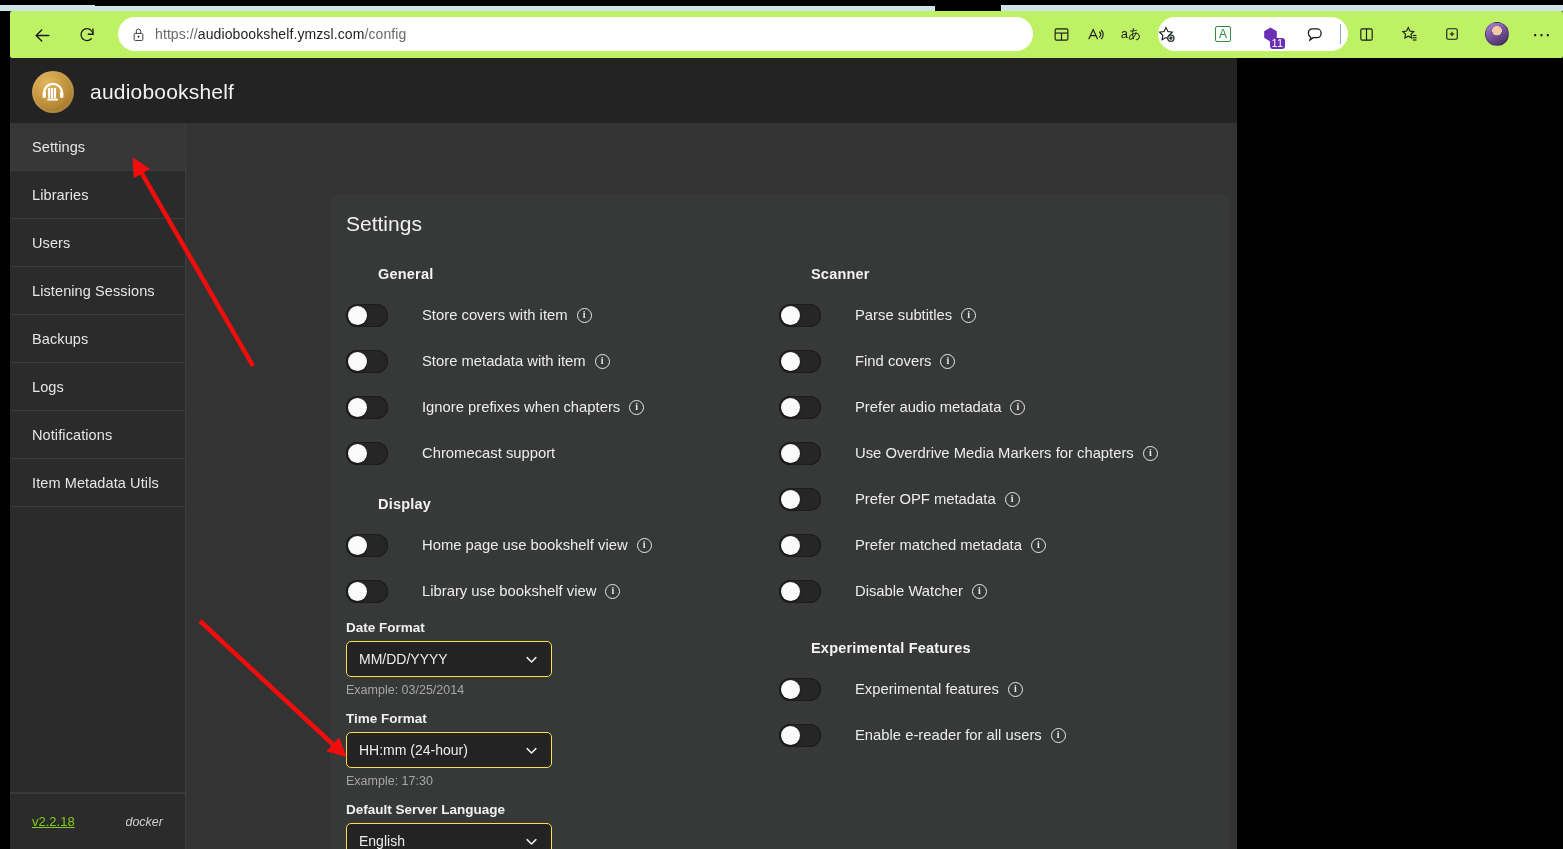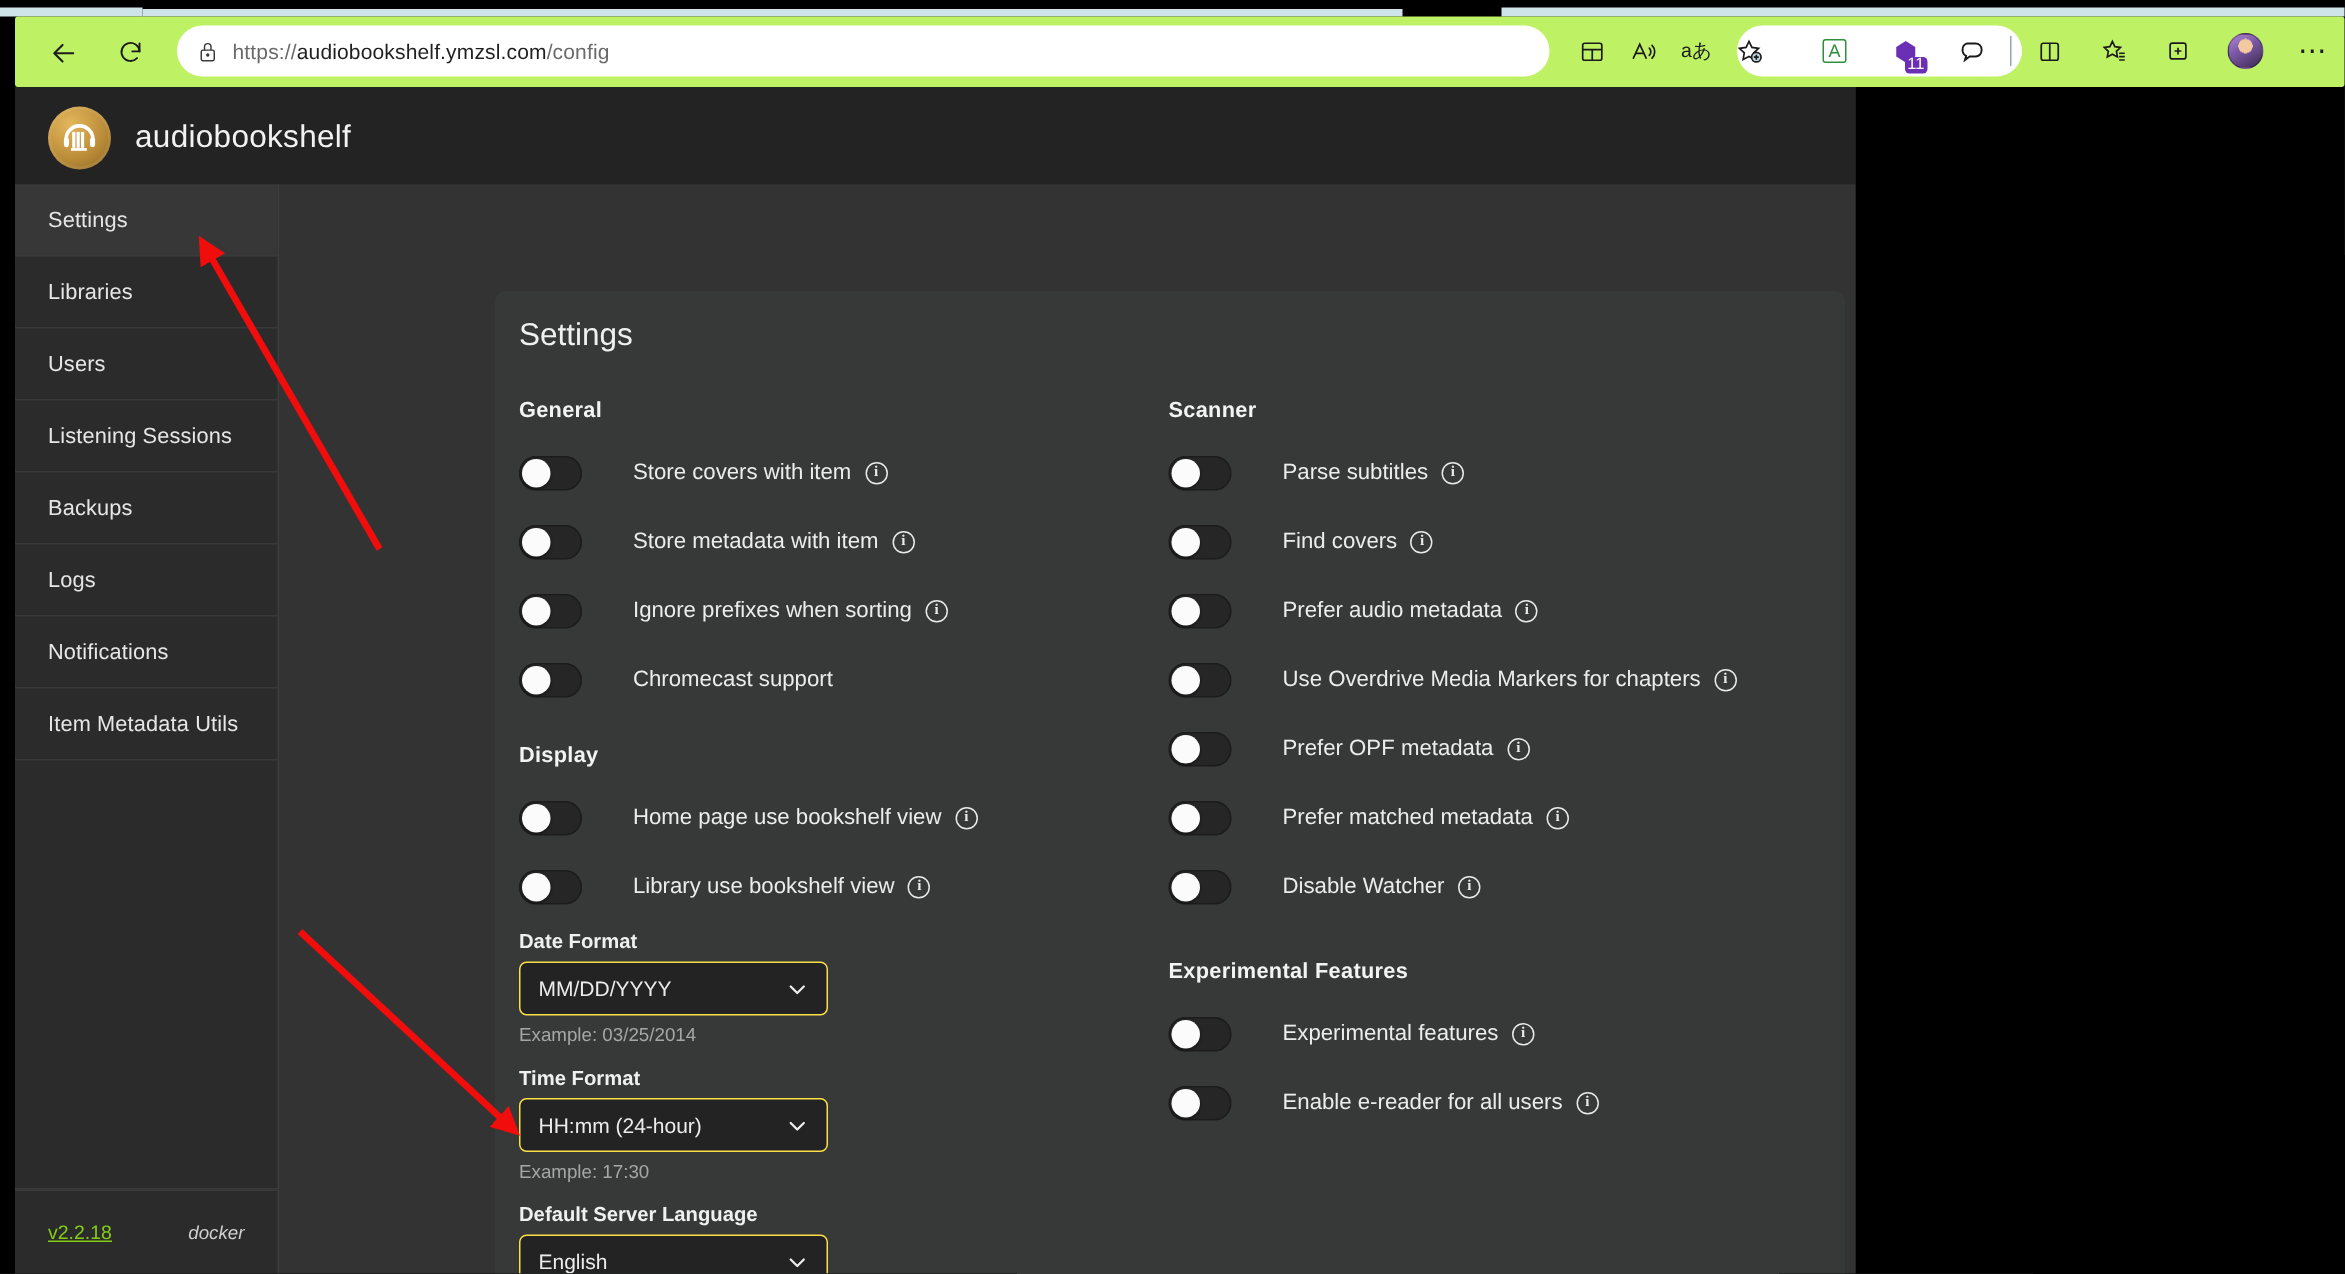--- a/index.html
+++ b/index.html
@@ -94,21 +94,21 @@
   
   .content-wrap { position:absolute; left:176px; top:0; right:0; bottom:0; overflow:hidden; }
   .card {
     position:absolute; left:144px; top:71px; width:900px; height:673px;
     background:#373838; border-radius:7px;
   }
   .card-title { position:absolute; left:16px; top:18px; font-size:21px; color:#f0f0f0; }
   .col { position:absolute; top:72px; }
   .col-left { left:16px; width:420px; }
   .col-right { left:449px; width:420px; }
-  .sec-head { font-size:14.5px; font-weight:bold; color:#f3f3f3; margin-bottom:10px; letter-spacing:.2px; }
+  .sec-head { font-size:14.5px; font-weight:bold; color:#f3f3f3; margin-bottom:10px; letter-spacing:.2px;margin-left:32px; }
 
   .toggle-row { display:flex; align-items:center; height:46px; }
   .toggle {
     width:42px; height:23px; border-radius:12px; background:#262626;
     position:relative; cursor:pointer; flex:0 0 auto; box-shadow: inset 0 0 0 1px #1c1c1c;
   }
   .toggle .knob {
     position:absolute; left:2px; top:2px; width:19px; height:19px; border-radius:50%;
     background:#fbfbfb; box-shadow:0 1px 2px rgba(0,0,0,.5);
   }
@@ -323,21 +323,21 @@
           <div class="toggle-row">
             <span class="toggle">
                 <span class="knob"></span>
               </span>
             <span class="toggle-label"><span>Store metadata with item</span><span class="info-icon">i</span></span>
           </div>
           <div class="toggle-row">
             <span class="toggle">
                 <span class="knob"></span>
               </span>
-            <span class="toggle-label"><span>Ignore prefixes when sorting</span><span class="info-icon">i</span></span>
+            <span class="toggle-label"><span>Ignore prefixes when chapters</span><span class="info-icon">i</span></span>
           </div>
           <div class="toggle-row">
             <span class="toggle">
                 <span class="knob"></span>
               </span>
             <span class="toggle-label">Chromecast support</span>
           </div>
 
           <div class="gap-lg"></div>
           <div class="sec-head">Display</div>

